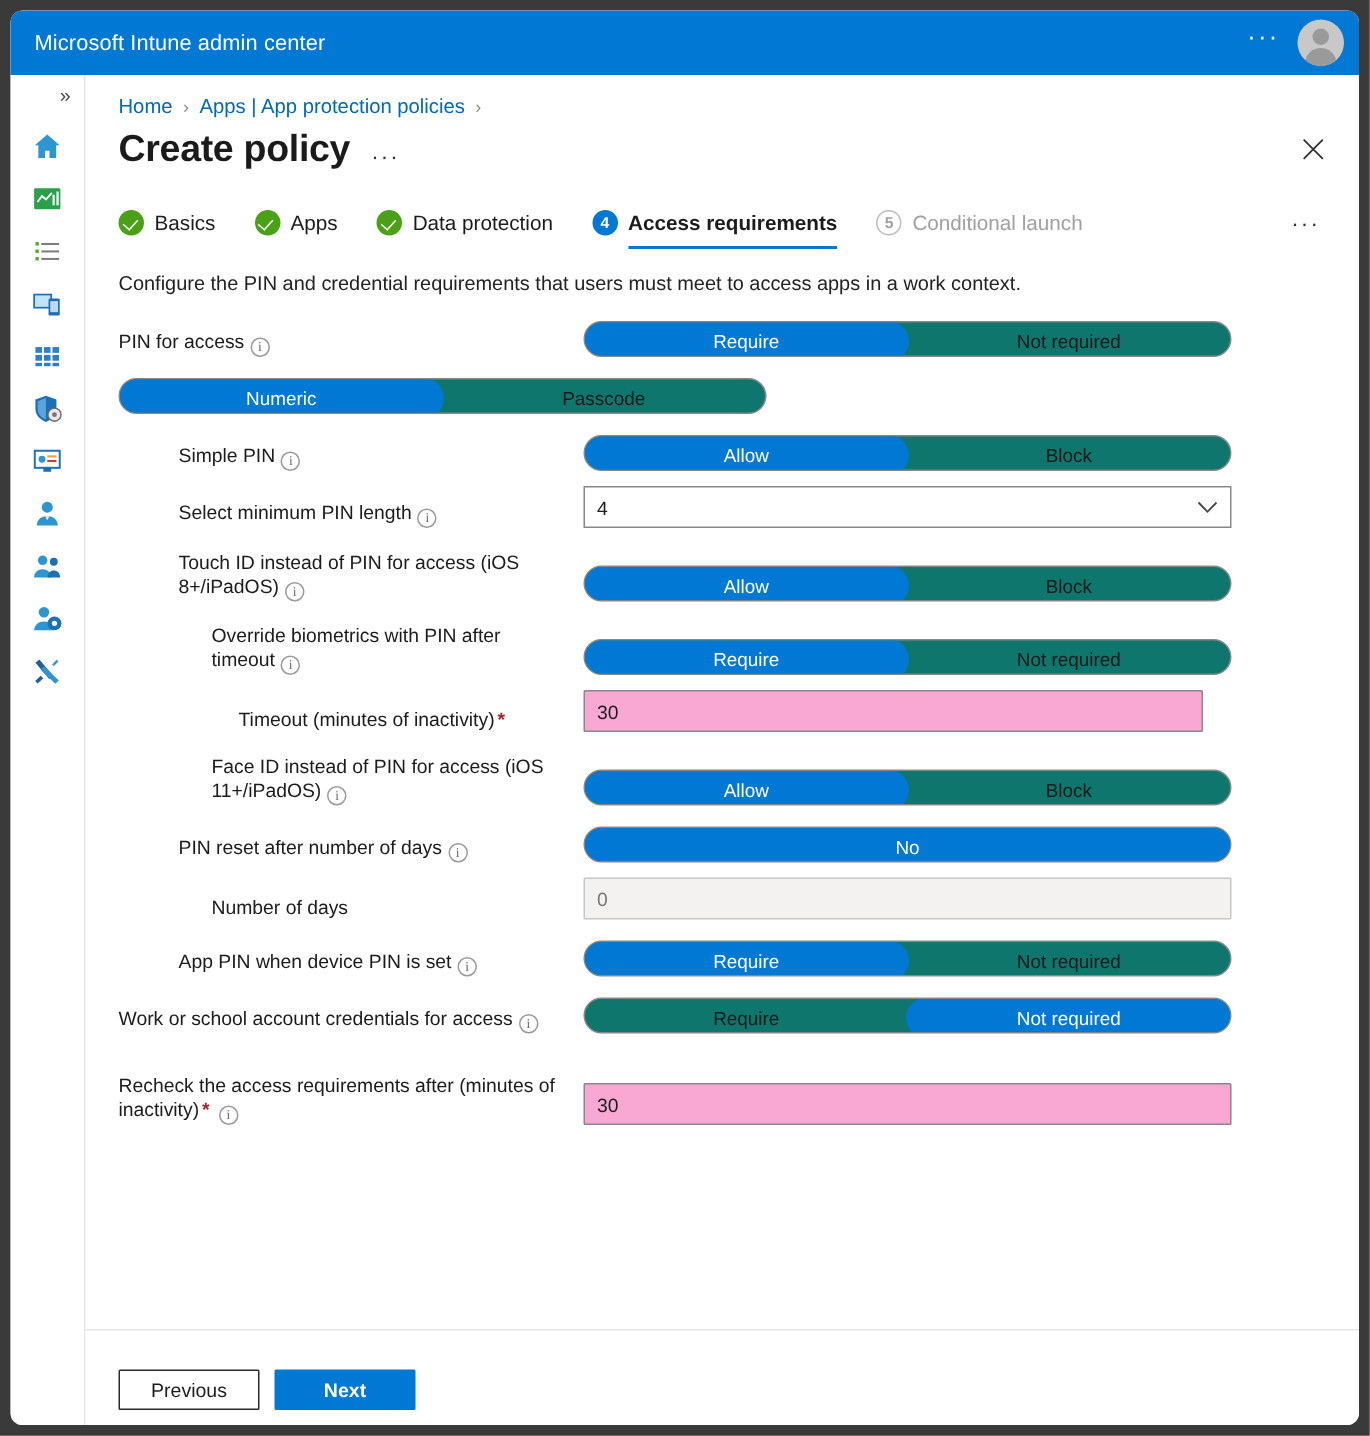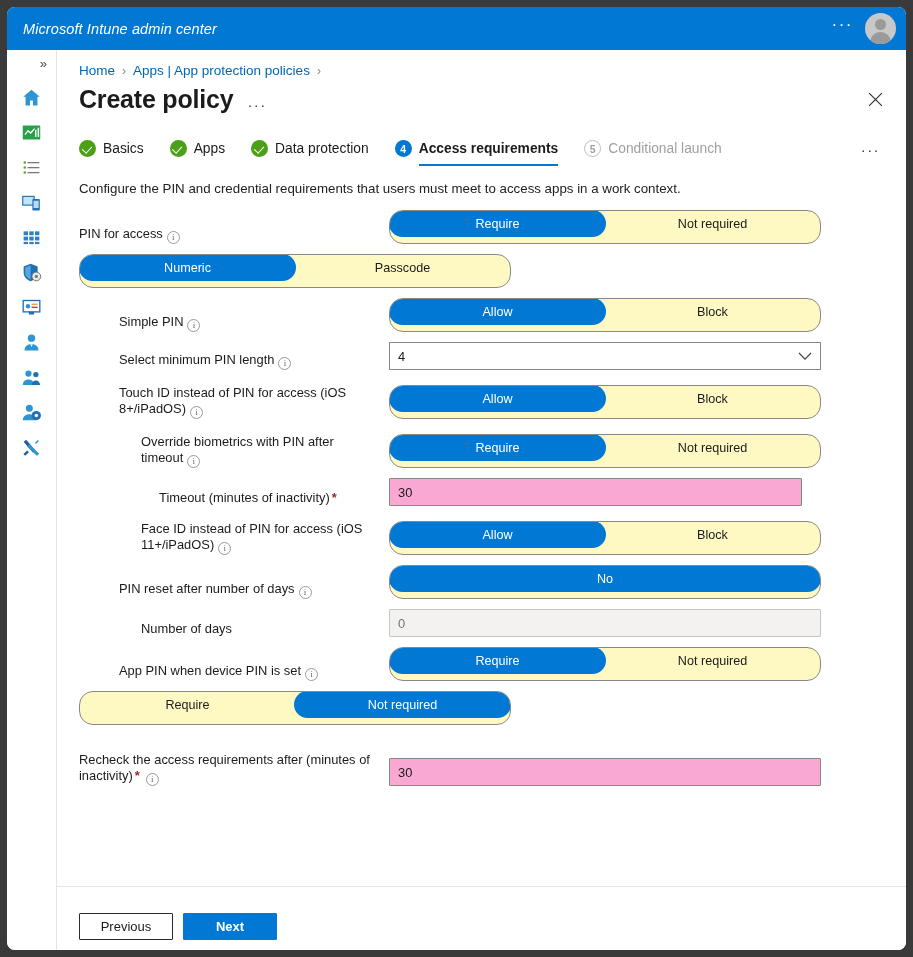--- a/index.html
+++ b/index.html
@@ -26,21 +26,20 @@
     display: flex;
     align-items: center;
     flex: 0 0 auto;
     padding: 0 10px 0 16px;
     position: relative;
   }
   .titlebar-text {
     color: #ffffff;
     font-size: 14.5px;
     letter-spacing: .1px;
-    font-style: italic;
   }
   .titlebar-right {
     margin-left: auto;
     display: flex;
     align-items: center;
     gap: 12px;
   }
   .tb-ellipsis {
     color: #fff;
     font-size: 17px;
@@ -191,26 +190,26 @@
   .info-icon {
     display: inline-block; vertical-align: -2px;
     width: 13px; height: 13px; border-radius: 50%;
     border: 1px solid #9a9a9a; color: #6a6a6a;
     font-size: 9px; line-height: 11px; text-align: center;
     font-family: "Liberation Serif", serif;
     margin-left: 4px; cursor: pointer;
   }
   
   .pill {
-    width: 432px; height: 34px;
+    width: 432px; height: 24px;
     border: 1px solid #8a8886;
     border-radius: 14px;
     display: flex;
     overflow: hidden;
-    background: #fef9c3;
+    background: #0f766e;
     cursor: pointer;
   }
   .pill .seg {
     flex: 1 1 50%;
     display: flex; align-items: center; justify-content: center;
     font-size: 12.6px; color: #1b1b1b;
     border-radius: 14px;
     margin: -1px;
     height: 27px;
   }
@@ -520,20 +519,21 @@
             <div class="lbl indent1"><span>App PIN when device PIN is set</span><span class="info-icon">i</span></div>
             <div class="ctl">
               <div class="pill">
                 <div class="seg sel">Require</div>
                 <div class="seg">Not required</div>
               </div>
             </div>
           </div>
 
           <div class="row">
+            <div class="lbl"><span>Work or school account credentials for access</span><span class="info-icon">i</span></div>
             <div class="ctl">
               <div class="pill">
                 <div class="seg">Require</div>
                 <div class="seg sel">Not required</div>
               </div>
             </div>
           </div>
 
           <div class="row" style="margin-top:22px;">
             <div class="lbl"><span>Recheck the access requirements after (minutes of inactivity)</span><span class="req-star">*</span><span class="info-icon">i</span></div>

